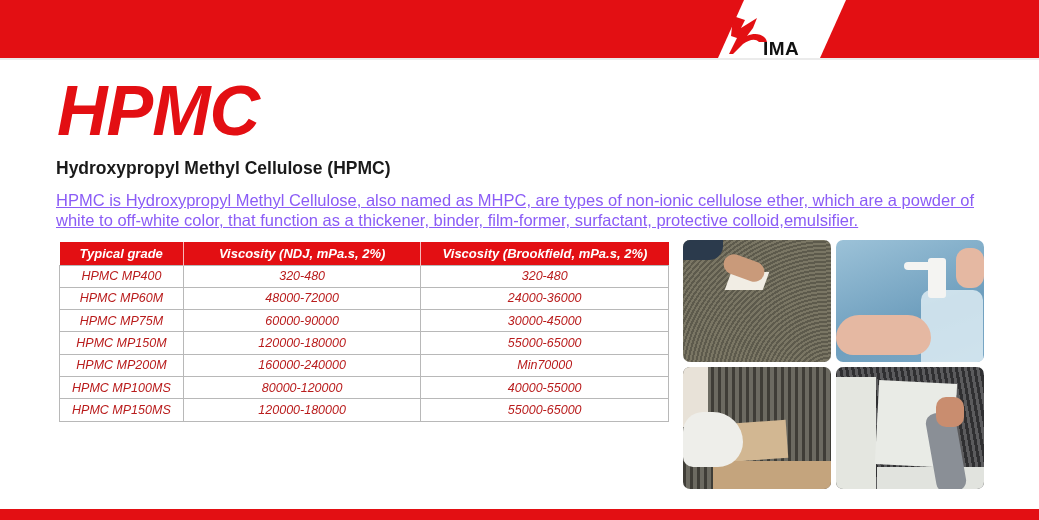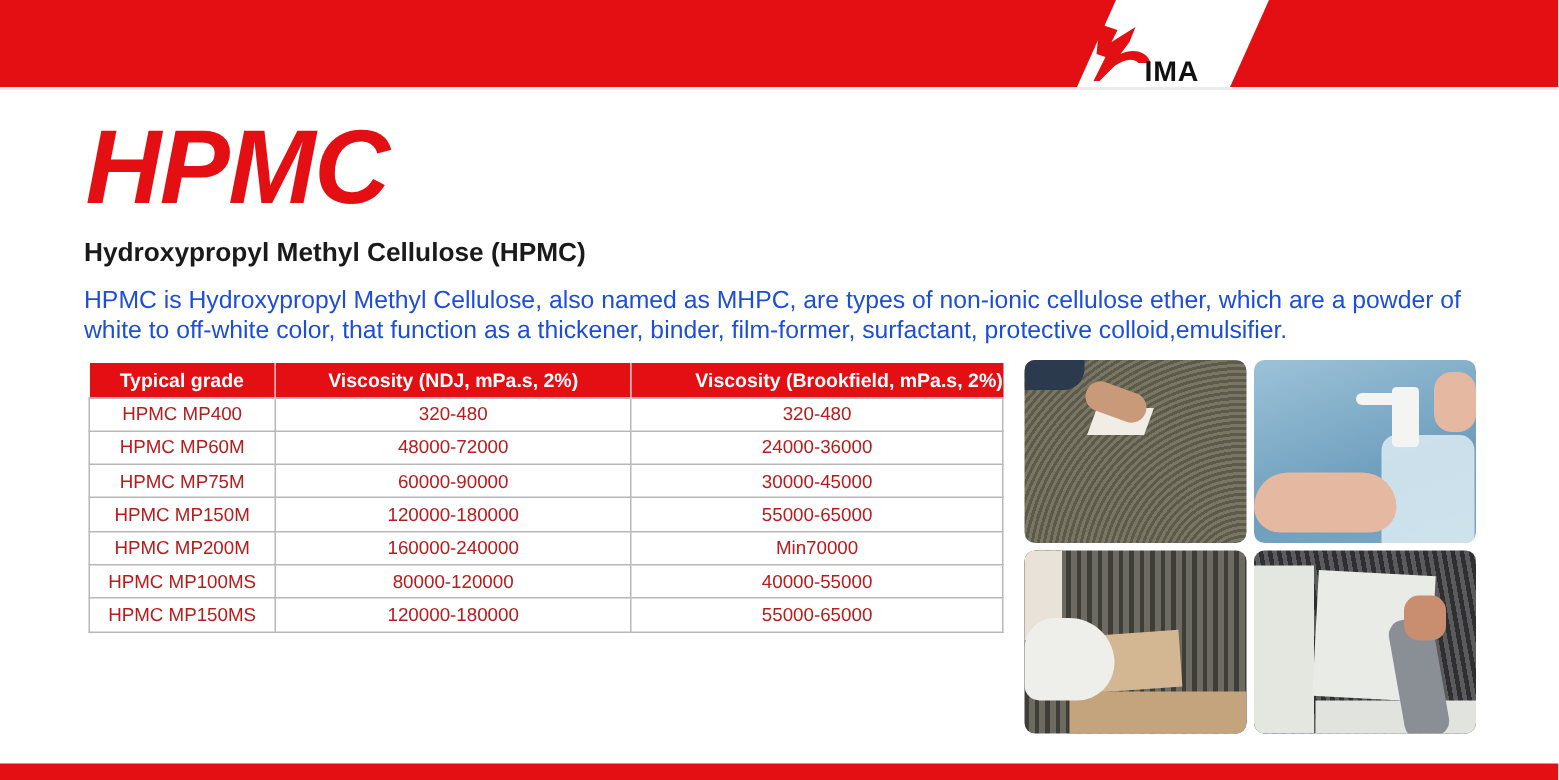--- a/index.html
+++ b/index.html
@@ -9,25 +9,25 @@
   .top-bar { position: absolute; left: 0; top: 0; width: 1039px; height: 58px; background: #e30f13; }
   .top-bar::after { content: ""; position: absolute; left: 0; right: 0; bottom: -2px; height: 2px; background: rgba(0,0,0,0.08); }
   .logo-cut { position: absolute; top: 0; left: 718px; width: 128px; height: 58px; background: #ffffff;
     clip-path: polygon(26px 0, 128px 0, 102px 58px, 0 58px); }
   .logo { position: absolute; top: 12px; left: 727px; width: 100px; height: 46px; text-align: center; }
   .logo svg { position: absolute; left: 0; top: 0; }
   .logo-text { position: absolute; left: 36px; top: 26px; font-size: 19px; font-weight: bold; color: #111; letter-spacing: 0.5px; }
 
   .title { position: absolute; left: 57px; top: 72px; font-size: 70px; line-height: 78px; font-weight: bold; font-style: italic; color: #e30f13; letter-spacing: -1px; }
   .subtitle { position: absolute; left: 56px; top: 158px; font-size: 17.5px; font-weight: bold; color: #1a1a1a; }
-  .desc { position: absolute; left: 56px; top: 190px; width: 960px; font-size: 16.5px; line-height: 20px; color: #1d4ed8; }
+  .desc { position: absolute; left: 56px; top: 190px; width: 960px; font-size: 16.5px; line-height: 20px; color: #8b5cf6; text-decoration: underline; }
 
-  table.grades { position: absolute; left: 59px; top: 242px; width: 610px; border-collapse: collapse; font-size: 12.5px; }
+  table.grades { position: absolute; left: 59px; top: 242px; width: 610px; border-collapse: collapse; font-size: 12.5px; font-style: italic; }
   table.grades th { background: #e30f13; color: #fff; font-weight: bold; height: 23px; font-size: 13px; border-right: 1px solid #f7b8b9; }
-  table.grades th:last-child { border-right: none; text-align: right; }
+  table.grades th:last-child { border-right: none; }
   table.grades td { height: 22.3px; text-align: center; color: #b91c1c; border: 1px solid #b8b8b8; }
   table.grades col.c1 { width: 124px; } table.grades col.c2 { width: 238px; } table.grades col.c3 { width: 248px; }
 
   .photos { position: absolute; left: 683px; top: 240px; width: 302px; height: 250px; }
   .photo { position: absolute; width: 148px; height: 122px; border-radius: 7px; overflow: hidden; }
   .p1 { left: 0; top: 0; background:
         repeating-radial-gradient(circle at 100% 120%, #5d5a4c 0 2px, #7a7664 2px 4px); }
   .p1 .hand { position: absolute; left: 40px; top: 18px; width: 42px; height: 20px; background: #c99a7a; border-radius: 10px; transform: rotate(20deg); }
   .p1 .trowel { position: absolute; left: 45px; top: 32px; width: 38px; height: 18px; background: #f1ede4; transform: skewX(-20deg); }
   .p1 .sleeve { position: absolute; left: 0; top: 0; width: 40px; height: 20px; background: #2b3a4c; border-radius: 0 0 14px 0; }

